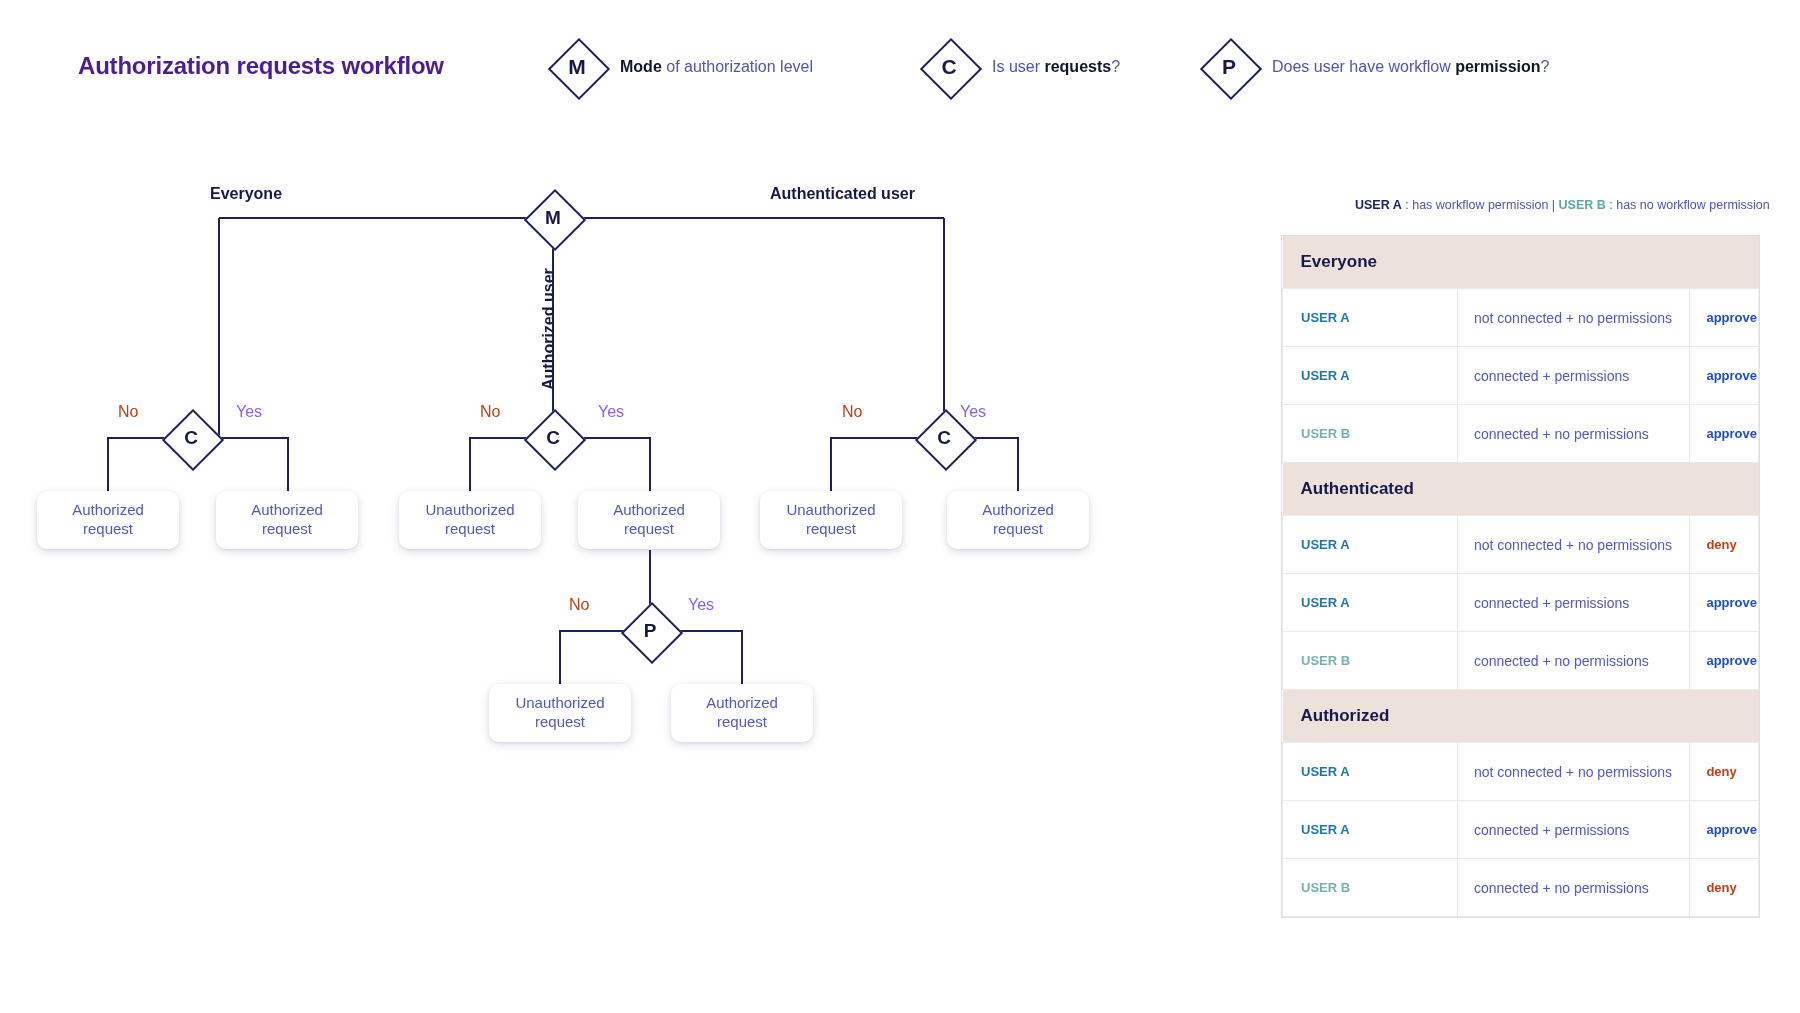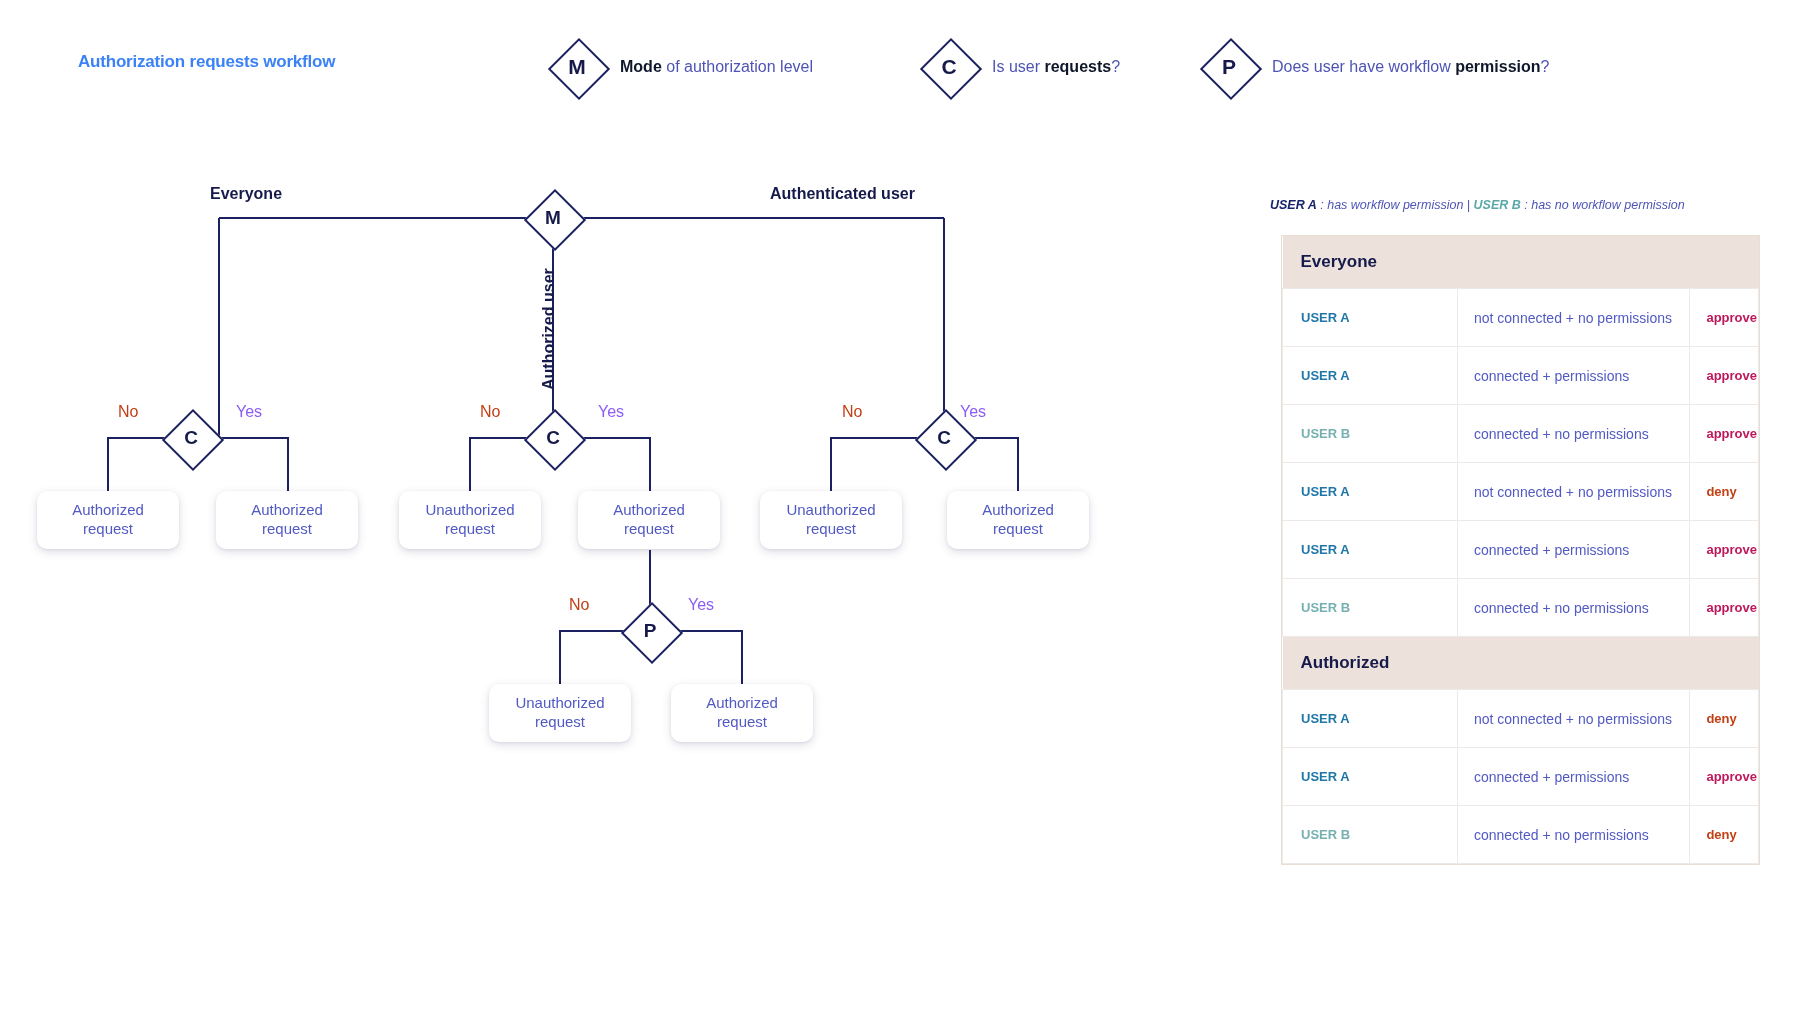--- a/index.html
+++ b/index.html
@@ -14,23 +14,23 @@
     font-family: "Liberation Sans", sans-serif;
     overflow: hidden;
     color: #1b1f4b;
   }
 
   
   #page-title {
     position: absolute;
     left: 78px;
     top: 52px;
-    font-size: 17px;
-    font-weight: bold;
-    color: #3b82f6;
+    font-size: 24px;
+    font-weight: bold;
+    color: #4c1d95;
     letter-spacing: -0.2px;
   }
 
   .legend-item {
     position: absolute;
     top: 38px;
     display: flex;
     align-items: center;
     gap: 14px;
   }
@@ -138,26 +138,25 @@
     justify-content: center;
     text-align: center;
     font-size: 15px;
     line-height: 1.25;
     color: #5159c4;
   }
 
   
   #legend-users {
     position: absolute;
-    left: 1270px;
+    left: 1355px;
     top: 198px;
     font-size: 12.5px;
     color: #4d54b5;
     white-space: nowrap;
-    font-style: italic;
   }
   #legend-users .ua { color: #18246b; font-weight: bold; }
   #legend-users .ub { color: #5ba8a8; font-weight: bold; }
 
   #matrix {
     position: absolute;
     left: 1281px;
     top: 235px;
     width: 477px;
     border: 1px solid #e6ded7;
@@ -188,21 +187,21 @@
     width: 218px;
     padding-left: 16px;
     font-size: 14px;
     color: #5159c4;
   }
   .cell-act {
     padding-left: 16px;
     font-size: 13px;
     font-weight: bold;
   }
-  .cell-act.approve { color: #be185d; }
+  .cell-act.approve { color: #1d4ed8; }
   .cell-act.deny { color: #c23f13; }
 </style>
 </head>
 <body>
 
 <div id="page-title">Authorization requests workflow</div>
 
 <div class="legend-item" id="legend-mode">
   <div class="diamond-badge">
     <div class="dshape"></div>
@@ -325,20 +324,23 @@
         <td class="cell-user a">USER A</td>
         <td class="cell-cond">connected + permissions</td>
         <td class="cell-act approve">approve</td>
       </tr>
       <tr class="data-row">
         <td class="cell-user b">USER B</td>
         <td class="cell-cond">connected + no permissions</td>
         <td class="cell-act approve">approve</td>
       </tr>
 
+      <tr class="sec-head">
+        <td colspan="3">Authenticated</td>
+      </tr>
       <tr class="data-row">
         <td class="cell-user a">USER A</td>
         <td class="cell-cond">not connected + no permissions</td>
         <td class="cell-act deny">deny</td>
       </tr>
       <tr class="data-row">
         <td class="cell-user a">USER A</td>
         <td class="cell-cond">connected + permissions</td>
         <td class="cell-act approve">approve</td>
       </tr>

